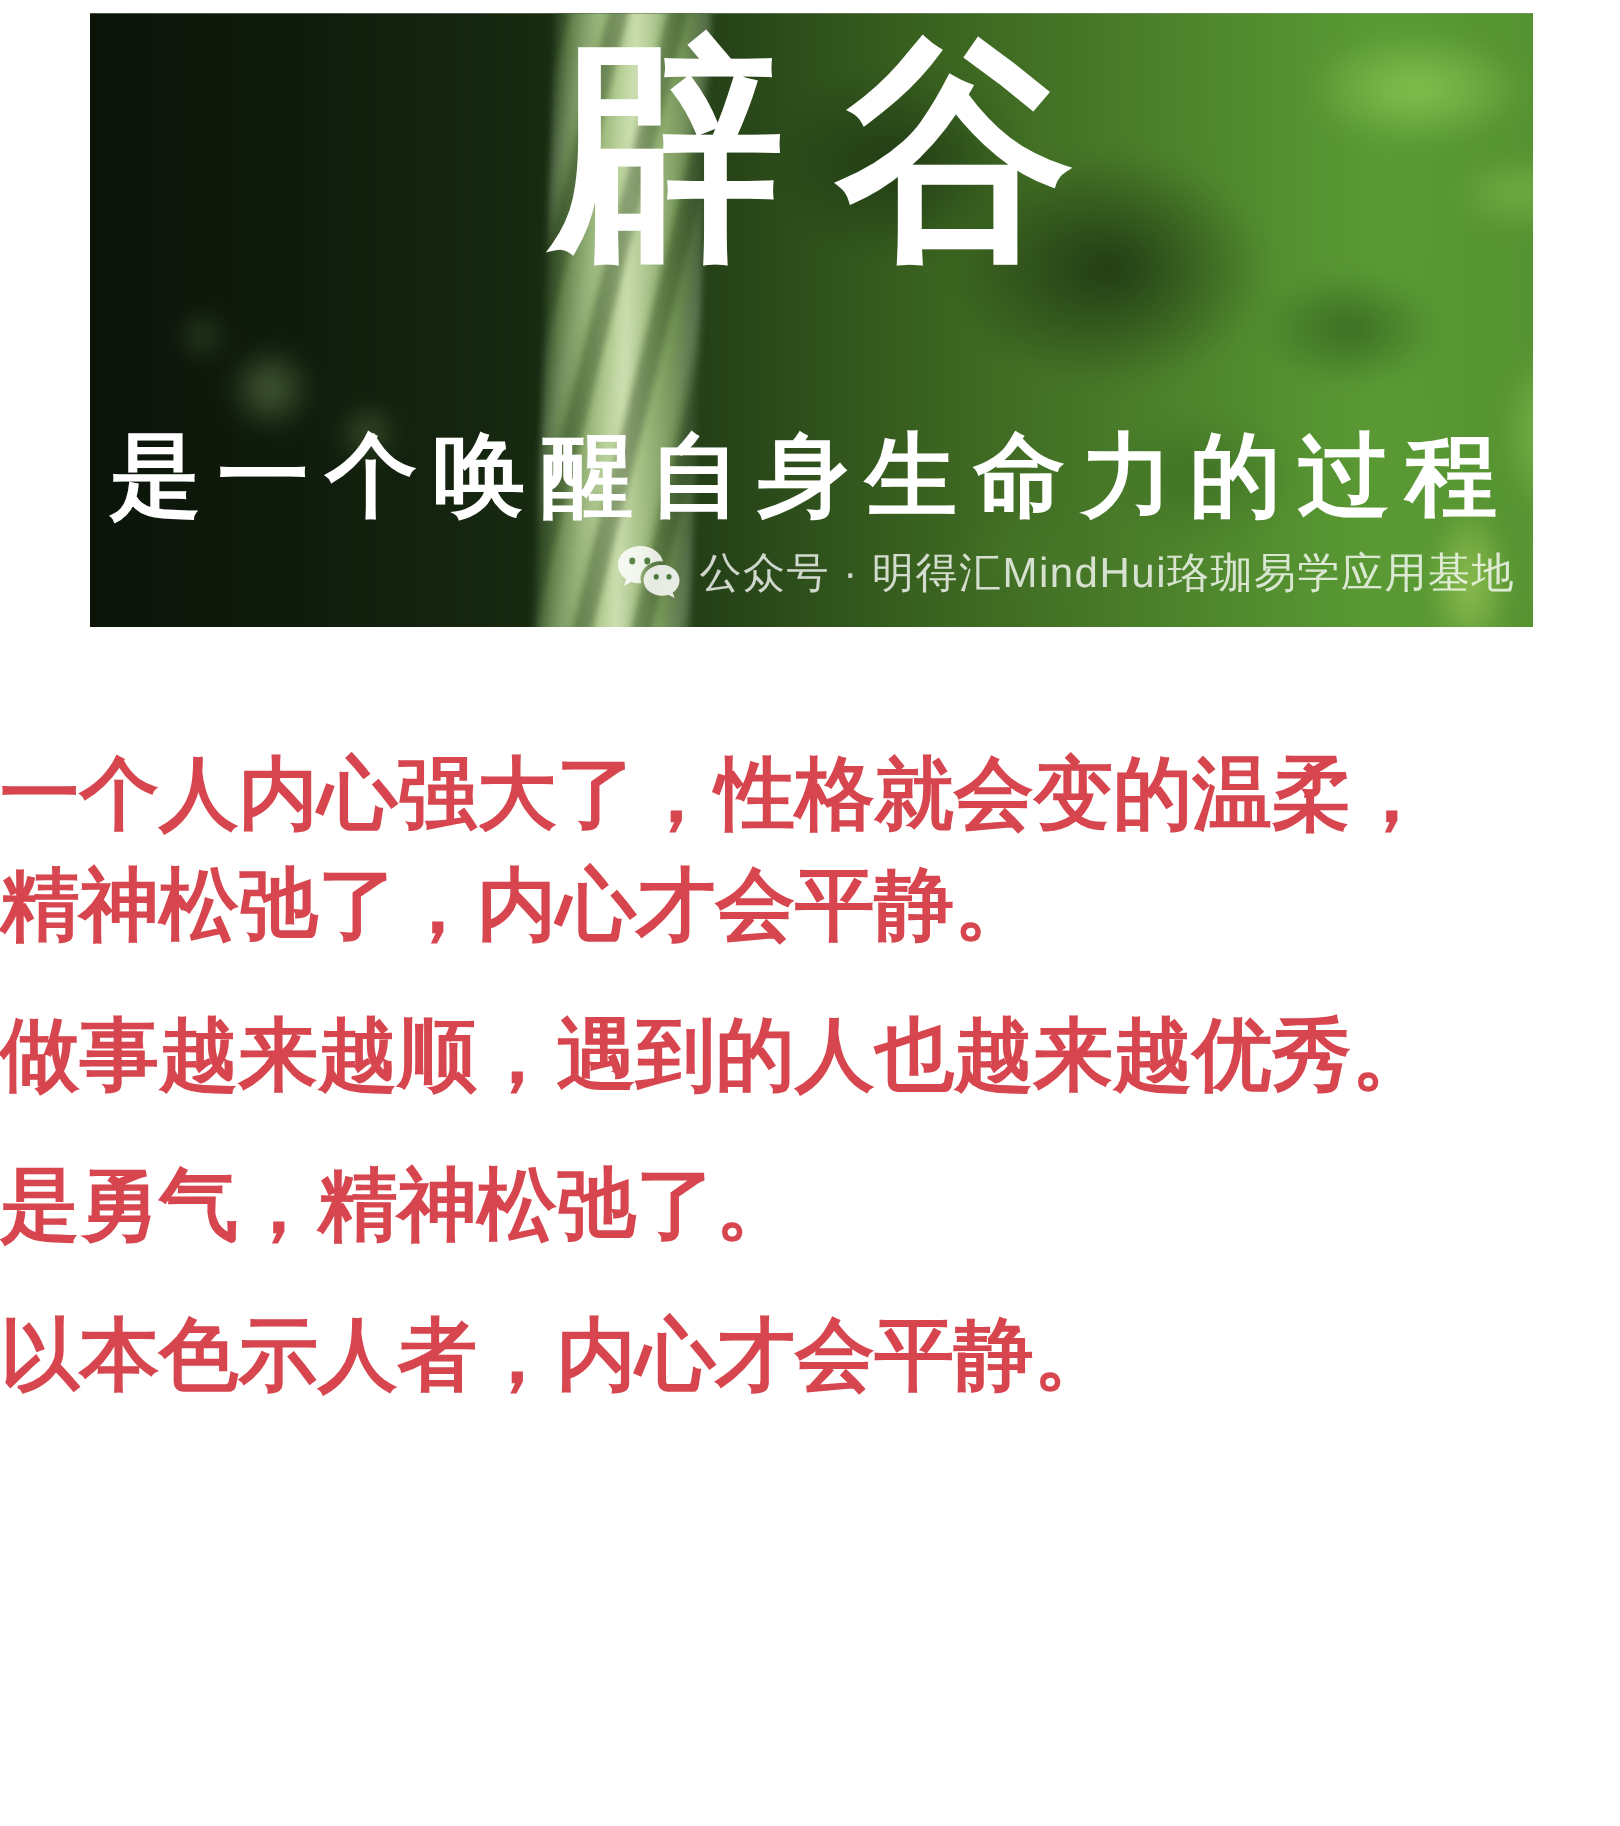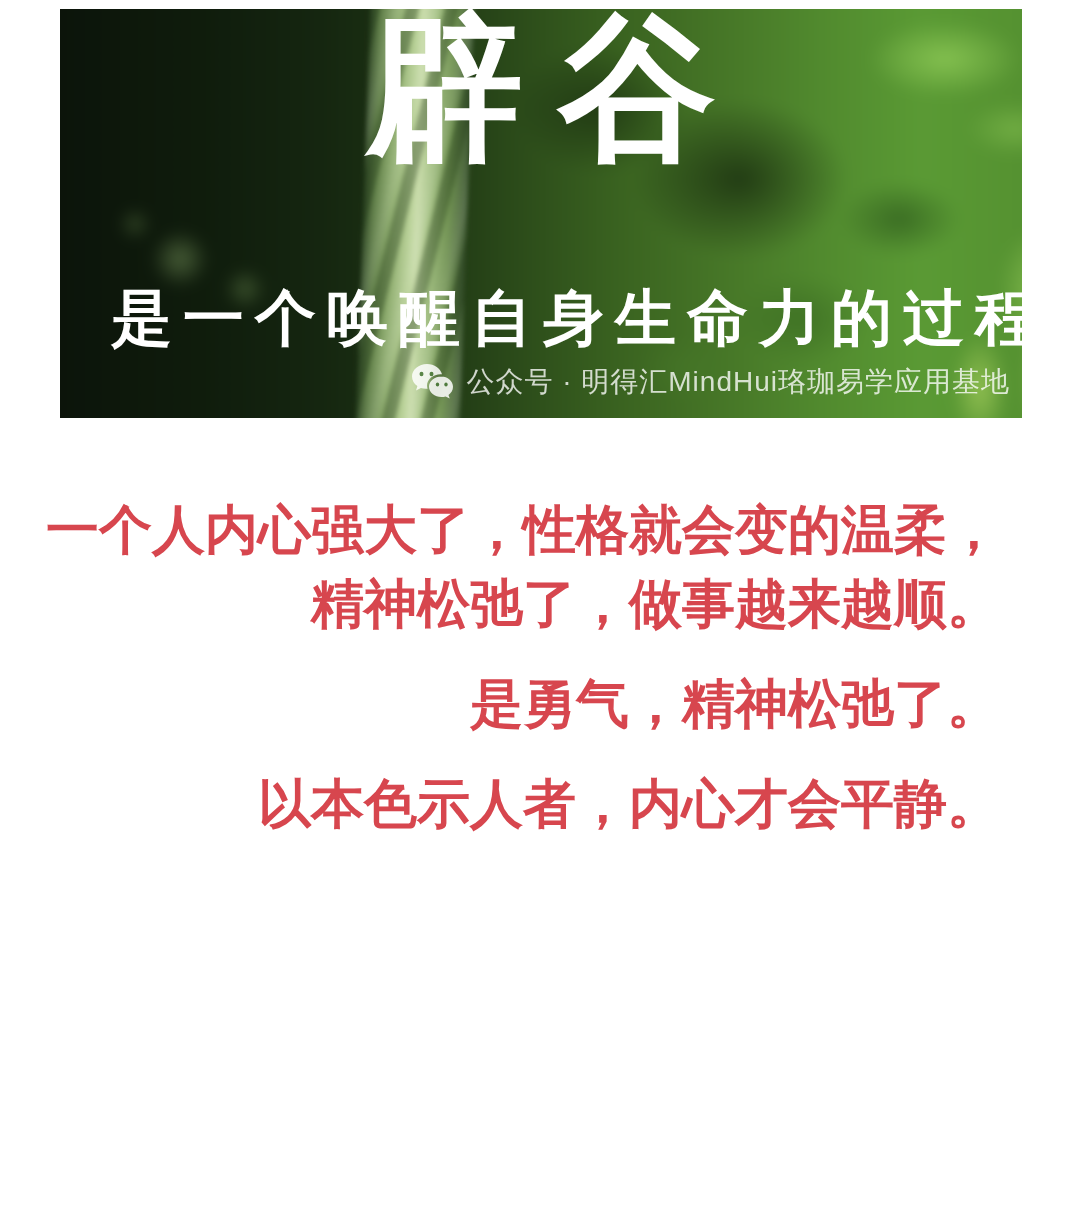--- a/index.html
+++ b/index.html
@@ -68,42 +68,41 @@
       linear-gradient(90deg,
         #324a28 0%, #5d7c45 10%, #8aa96a 26%, #b7d095 45%,
         #c9dcaa 52%, #a3c082 64%, #6f9150 82%, #3b5530 100%);
   }
   .hero-title {
     position: absolute;
     left: 0;
     top: 2px;
     width: 100%;
     text-align: center;
-    font-family: Liberation Mono, monospace;
+    font-family: Liberation Sans, sans-serif;
     font-size: 158px;
     line-height: 180px;
     font-weight: 600;
     letter-spacing: 34px;
     text-indent: 34px;
     color: #ffffff;
   }
   .hero-subtitle {
     position: absolute;
     left: 0;
     top: 274px;
     width: 100%;
     text-align: center;
     font-family: "DejaVu Serif", "Liberation Serif", serif;
     font-size: 61px;
     line-height: 70px;
     font-weight: 600;
     letter-spacing: 11px;
     color: #ffffff;
     white-space: nowrap;
-    margin-left: 38px;
   }
   .watermark {
     position: absolute;
     right: 12px;
     top: 354px;
     display: flex;
     align-items: flex-start;
     gap: 10px;
     color: rgba(255,255,255,0.78);
     font-size: 28px;
@@ -112,21 +111,21 @@
   }
   .watermark svg { display: block; opacity: 0.85; }
 
   
   .quote-section {
     position: absolute;
     left: 0;
     top: 418px;
     width: 1000px;
     padding-top: 75px;
-    text-align: right;
+    text-align: left;
   }
   .quote-paragraph {
     margin-bottom: 26px;
     color: #d7464e;
     font-weight: 700;
     font-size: 53px;
     line-height: 74px;
     letter-spacing: 0px;
   }
   .quote-line { white-space: nowrap; }
@@ -157,24 +156,27 @@
         </svg>
       </span>
       <span class="watermark-text">公众号 · 明得汇MindHui珞珈易学应用基地</span>
     </div>
   </div>
 
   <div class="quote-section">
 
     <div class="quote-paragraph">
       <div class="quote-line">一个人内心强大了，性格就会变的温柔，</div>
-      <div class="quote-line">精神松弛了，做事越来越顺。</div>
+      <div class="quote-line">精神松弛了，内心才会平静。</div>
     </div>
 
 
+    <div class="quote-paragraph">
+      <div class="quote-line">做事越来越顺，遇到的人也越来越优秀。</div>
+    </div>
 
     <div class="quote-paragraph">
       <div class="quote-line">是勇气，精神松弛了。</div>
     </div>
 
     <div class="quote-paragraph">
       <div class="quote-line">以本色示人者，内心才会平静。</div>
     </div>
 
   </div>

